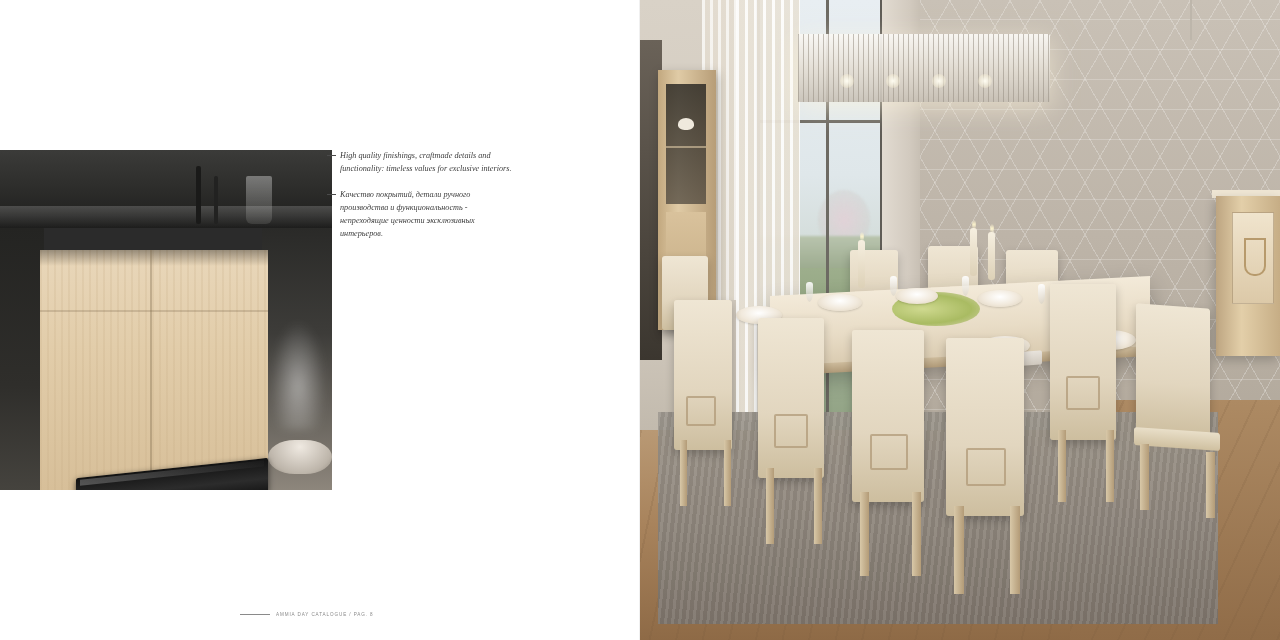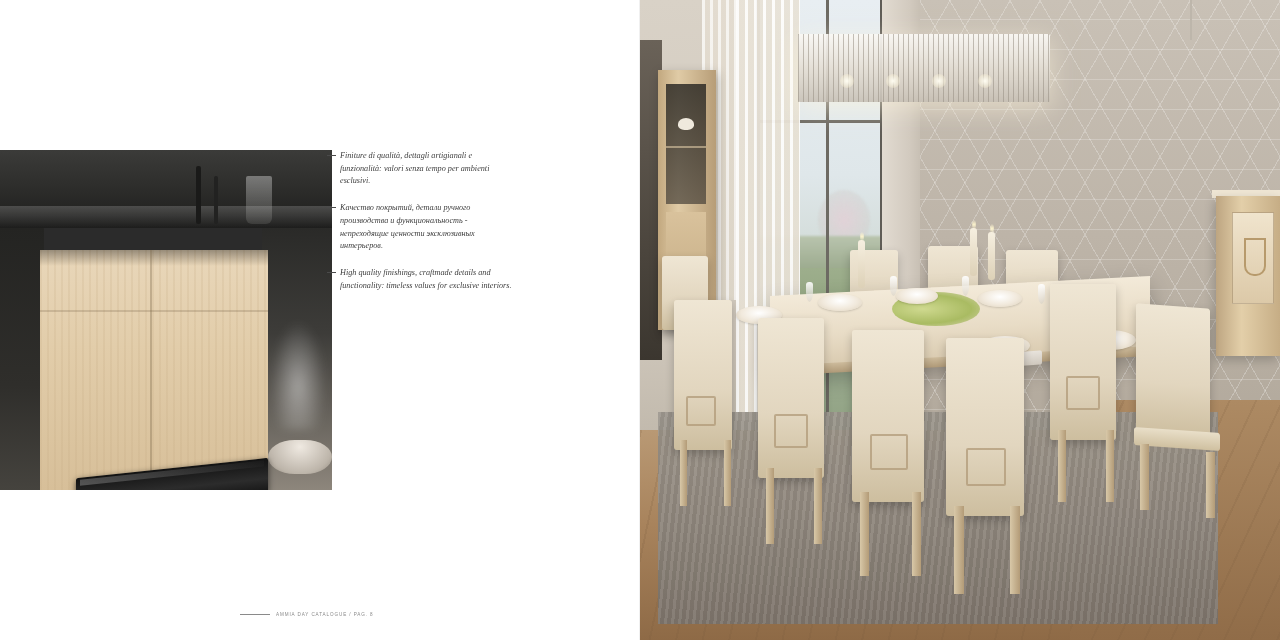--- a/index.html
+++ b/index.html
@@ -469,29 +469,25 @@
 
       <div class="pp-layer pp-bowl"></div>
       <div class="pp-layer pp-handle"></div>
       <div class="pp-layer pp-handle-hi"></div>
 
     </div>
 
     <div class="text-block">
       <div class="para">
         <span class="dash"></span>
-        <span>Finiture di qualità, dettagli artigianali e funzionalità: valori senza tempo per ambienti esclusivi.</span>
+        <span>High quality finishings, craftmade details and  functionality: timeless values for exclusive interiors.</span>
       </div>
       <div class="para">
         <span class="dash"></span>
         <span>Качество покрытий, детали ручного производства и функциональность - непреходящие ценности эксклюзивных интерьеров.</span>
-      </div>
-      <div class="para">
-        <span class="dash"></span>
-        <span>High quality finishings, craftmade details and  functionality: timeless values for exclusive interiors.</span>
       </div>
     </div>
 
     <div class="footer-left">
       <span class="footer-rule"></span>
       <span class="footer-text">AMMIA DAY CATALOGUE  /  PAG. 8</span>
     </div>
   </div>
 
   <div class="spine"></div>

